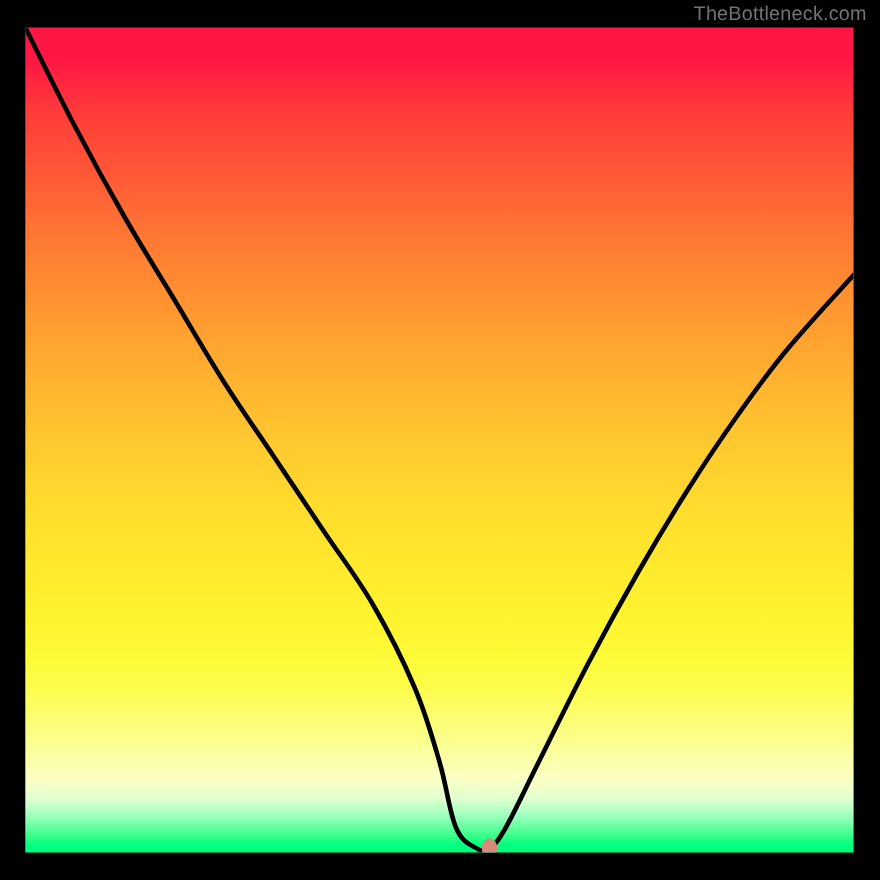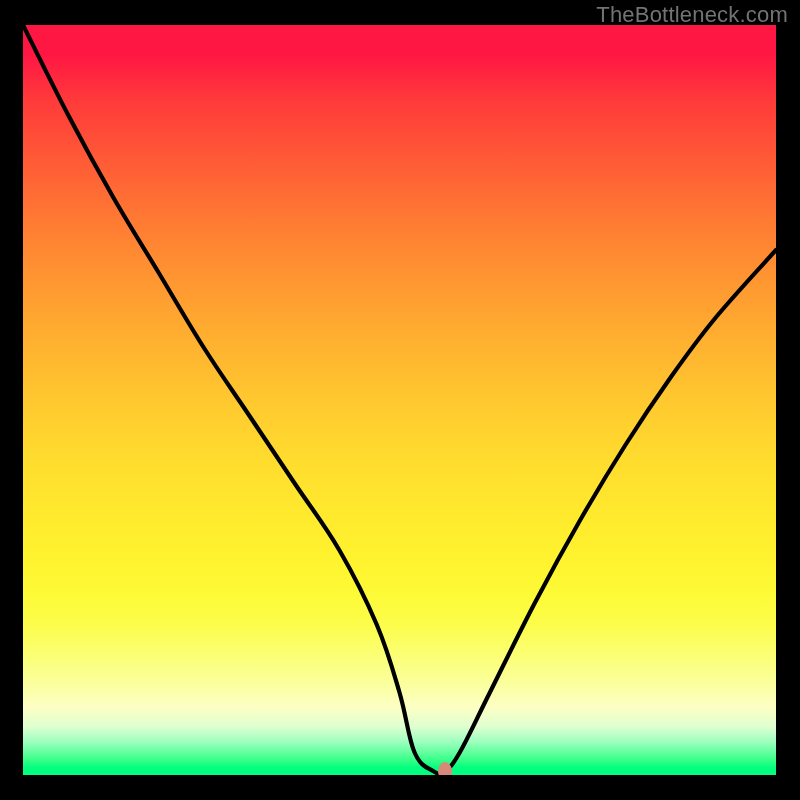--- a/index.html
+++ b/index.html
@@ -14,21 +14,21 @@
     position: relative;
     width: 800px;
     height: 800px;
     background: #000;
   }
   .watermark {
     position: absolute;
     top: 2px;
     right: 12px;
     color: #737373;
-    font-size: 22px;
+    font-size: 18px;
     font-weight: 500;
     letter-spacing: 0.2px;
     z-index: 5;
   }
   .plot-area {
     position: absolute;
     left: 23px;
     top: 25px;
     width: 753px;
     height: 750px;

